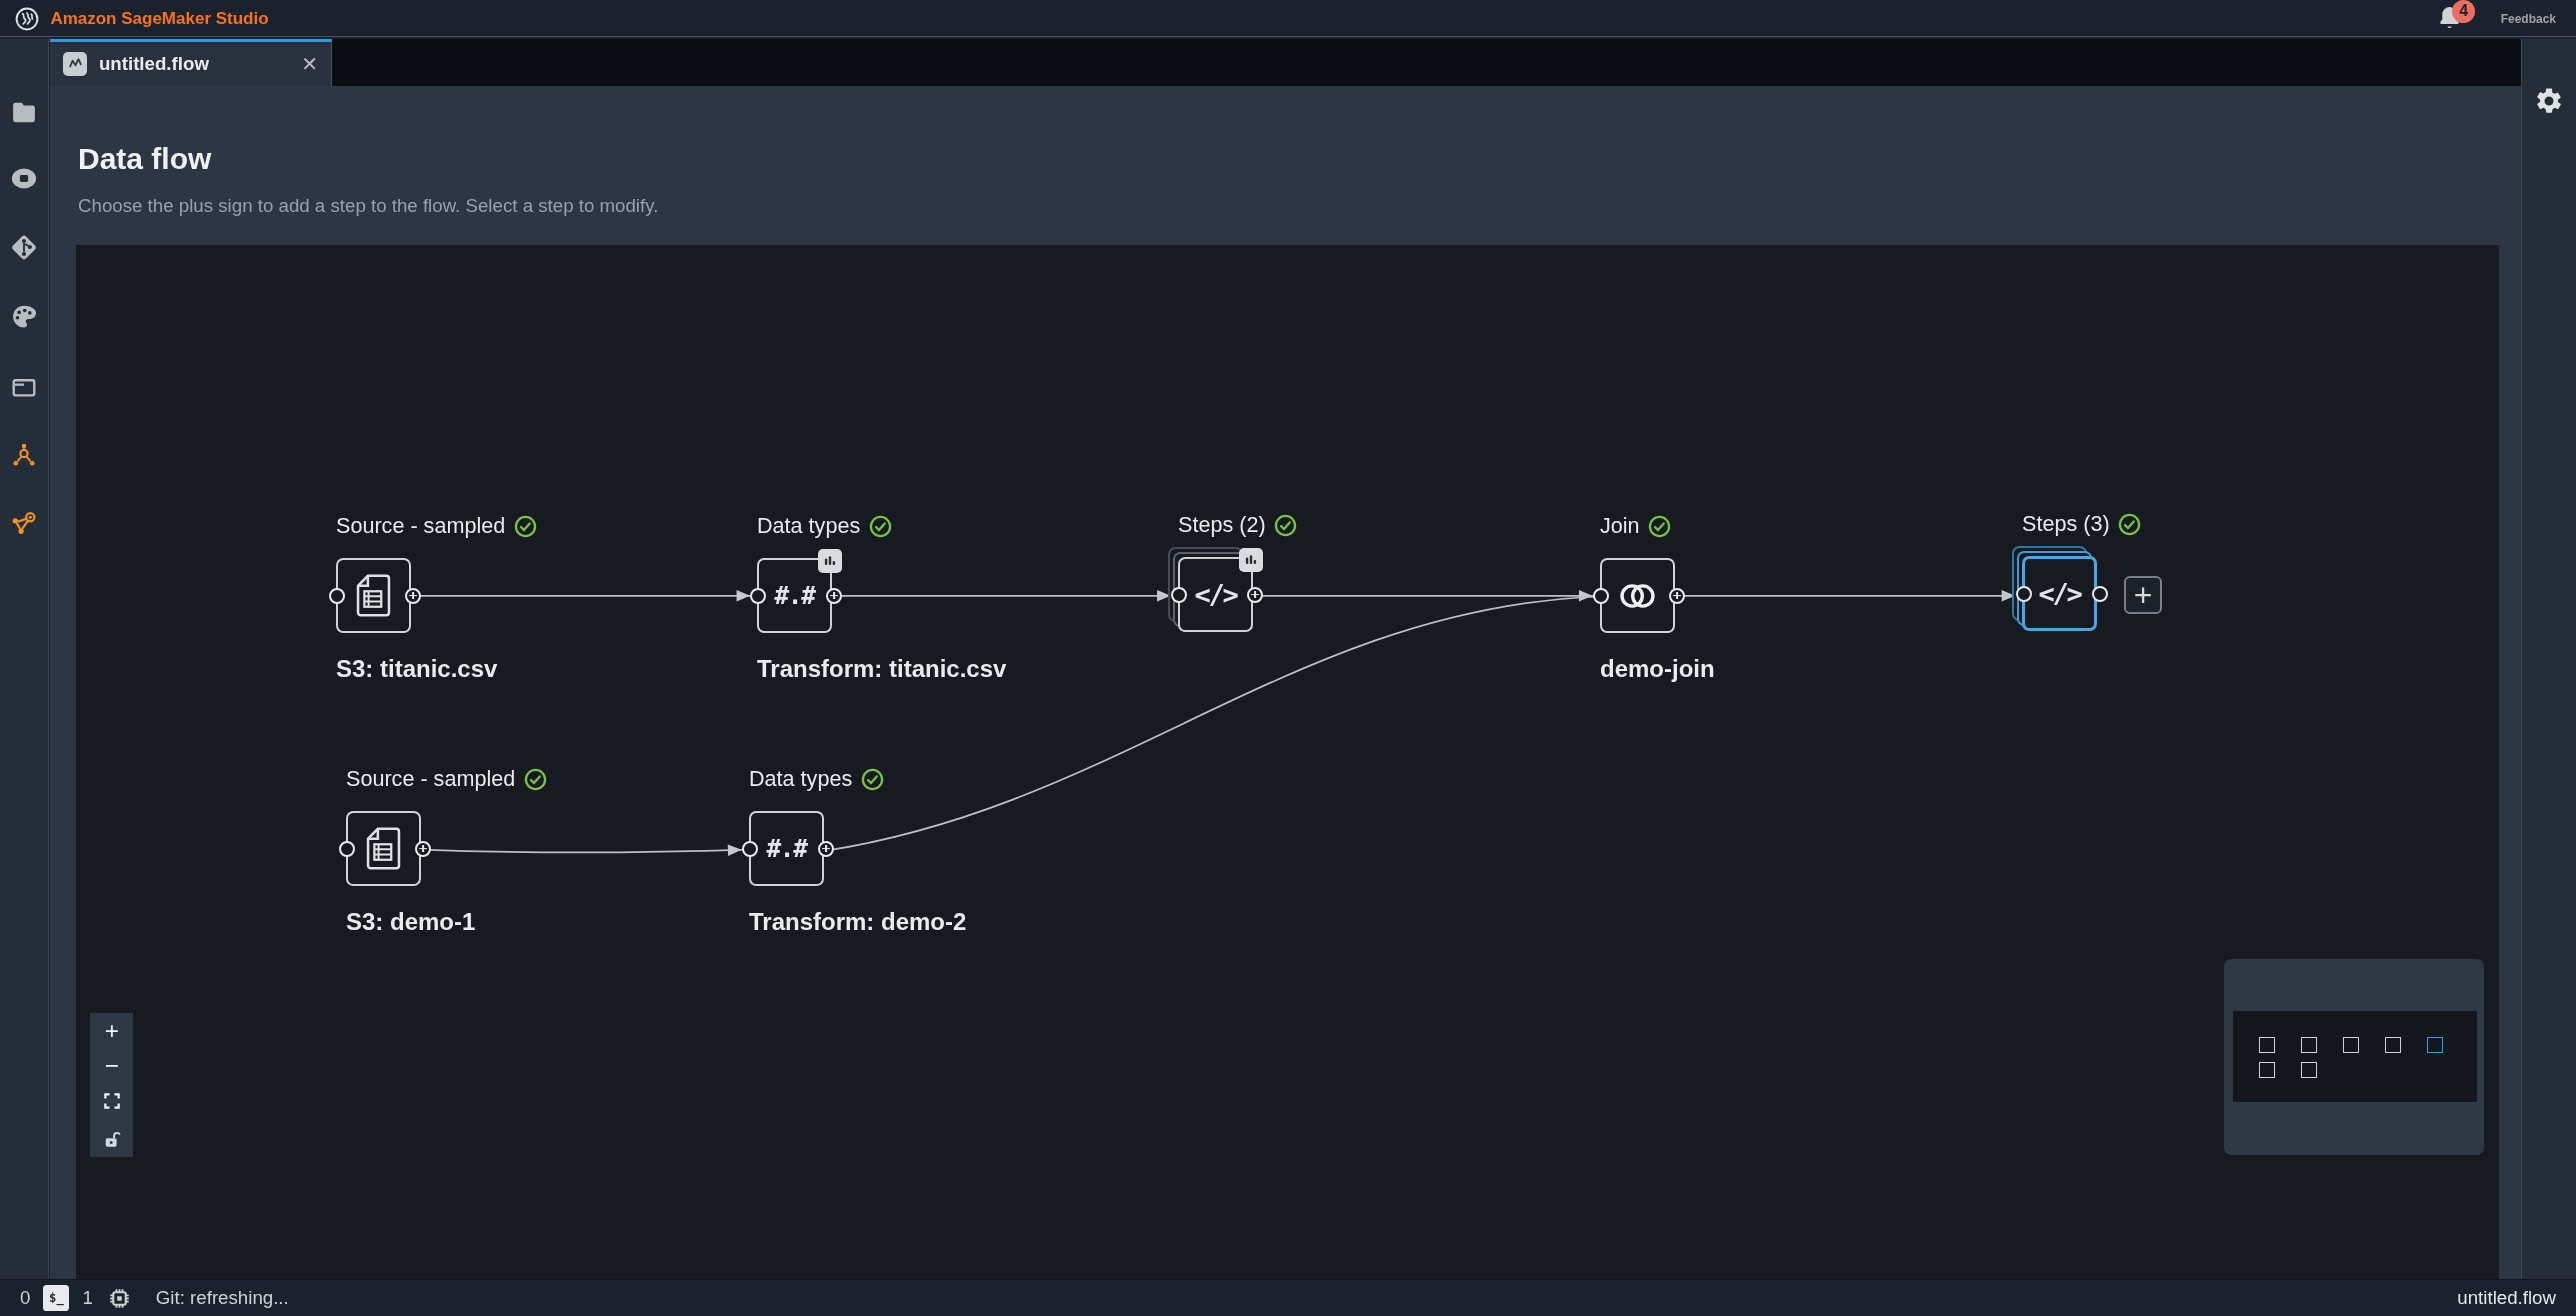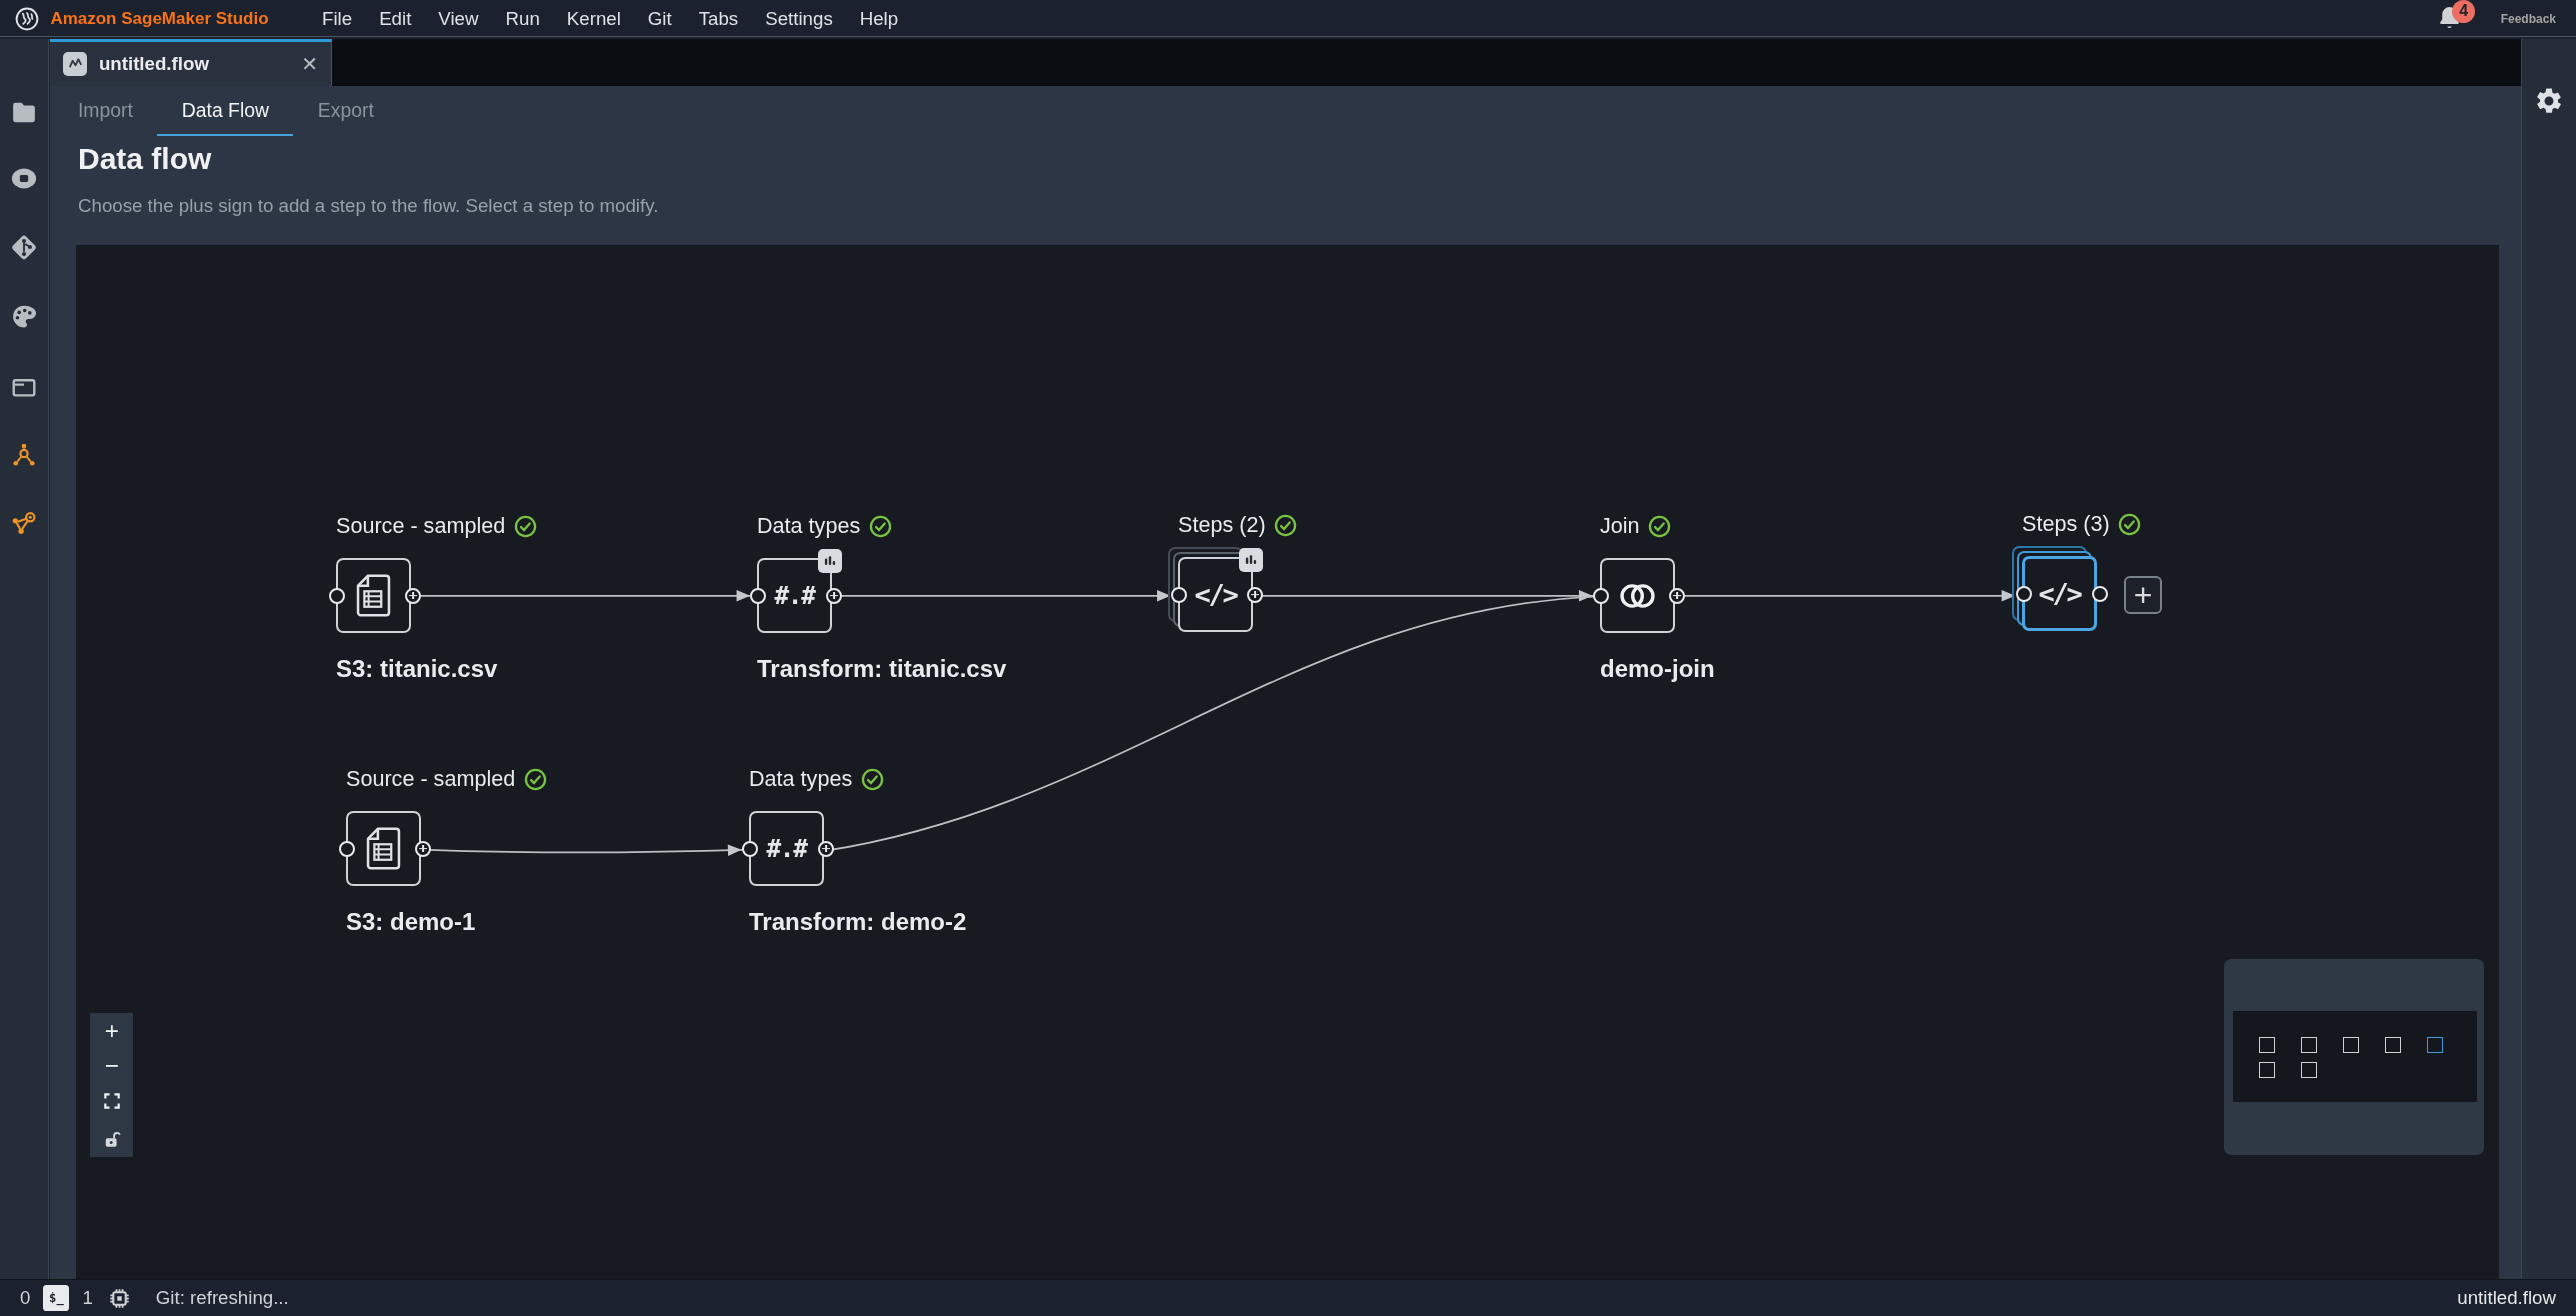--- a/index.html
+++ b/index.html
@@ -111,31 +111,20 @@
 <div id="app">
 
   <header id="topbar">
     <div id="brand">
       <svg width="26" height="26" viewBox="0 0 24 24">
         <circle cx="12" cy="12" r="9.6" fill="none" stroke="#dfe2e5" stroke-width="1.8"></circle>
         <path d="M8 7c2 2 0 3.5 2 5s0 3-1.5 4.5M12 6.5c2 2 0 3.5 2 5s0 3.5-1.5 5M16 7.5c1.4 1.6 0 3 1 4.4" fill="none" stroke="#dfe2e5" stroke-width="1.6" stroke-linecap="round"></path>
       </svg>
       <span class="brand-text">Amazon SageMaker Studio</span>
     </div>
-    <nav id="menu">
-      <span>File</span>
-      <span>Edit</span>
-      <span>View</span>
-      <span>Run</span>
-      <span>Kernel</span>
-      <span>Git</span>
-      <span>Tabs</span>
-      <span>Settings</span>
-      <span>Help</span>
-    </nav>
     <div id="topbar-right">
       <div id="bell-wrap">
         <svg width="29" height="29" viewBox="0 0 24 24">
           <path d="M12 2.5a6 6 0 0 0-6 6v4.2l-1.6 2.5c-.35.6.05 1.3.8 1.3h13.6c.75 0 1.15-.7.8-1.3L18 12.7V8.5a6 6 0 0 0-6-6z" fill="#cfd3d6"></path>
           <path d="M10.2 18.6a1.9 1.9 0 0 0 3.6 0z" fill="#cfd3d6"></path>
         </svg>
         <span id="bell-badge">4</span>
       </div>
       <span class="feedback">Feedback</span>
     </div>
@@ -197,25 +186,20 @@
         <svg width="17" height="17" viewBox="0 0 24 24">
           <path d="M4 17l4-9 4 6.5L16 6l4 8" fill="none" stroke="#343b45" stroke-width="2.6" stroke-linejoin="round"></path>
         </svg>
       </span>
       <span class="tab-title">untitled.flow</span>
       <span class="tab-close">✕</span>
     </div>
   </div>
 
   <main id="panel">
-    <div id="subtabs">
-      <div class="subtab">Import</div>
-      <div class="subtab active">Data Flow</div>
-      <div class="subtab">Export</div>
-    </div>
     <h1 id="page-title">Data flow</h1>
     <p id="page-subtitle">Choose the plus sign to add a step to the flow. Select a step to modify.</p>
 
     <div id="canvas">
       <svg id="edges" width="2423" height="923" viewBox="0 0 3371 1284">
         <defs>
           <marker id="arr" markerUnits="userSpaceOnUse" markerWidth="22" markerHeight="18" refX="30" refY="9" orient="auto">
             <path d="M1 1 L20 9 L1 17 Z" fill="#c3c8cc"></path>
           </marker>
         </defs>

